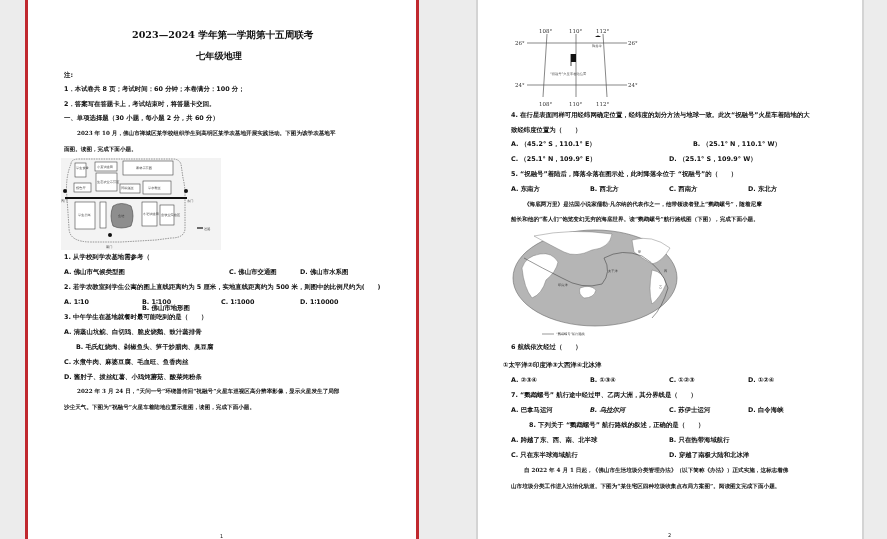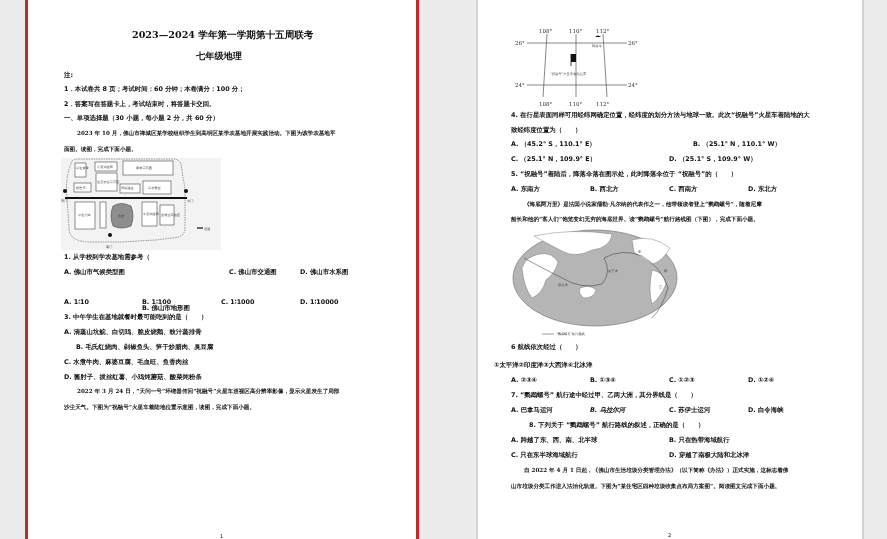--- a/index.html
+++ b/index.html
@@ -84,20 +84,21 @@
       </g>
     </svg>
   </div>
 
   <div class="t b" style="left:36px;top:253px;">1. 从学校到学农基地需参考（</div>
   <div class="t b" style="left:36px;top:268px;">A. 佛山市气候类型图</div>
   <div class="t b" style="left:114px;top:268px;margin-top:36px;">B. 佛山市地形图</div>
   <div class="t b" style="left:193px;top:268px;margin-left:8px;">C. 佛山市交通图</div>
   <div class="t b" style="left:272px;top:268px;">D. 佛山市水系图</div>
 
+  <div class="t b" style="left:36px;top:283px;">2. 若学农教室到学生公寓的图上直线距离约为 5 厘米，实地直线距离约为 500 米，则图中的比例尺约为(　　)</div>
   <div class="t b" style="left:36px;top:298px;">A. 1∶10</div>
   <div class="t b" style="left:114px;top:298px;">B. 1∶100</div>
   <div class="t b" style="left:193px;top:298px;">C. 1∶1000</div>
   <div class="t b" style="left:272px;top:298px;">D. 1∶10000</div>
 
   <div class="t b" style="left:36px;top:313px;">3. 中午学生在基地就餐时最可能吃到的是（　　）</div>
   <div class="t b" style="left:36px;top:328px;">A. 清蒸山坑鲩、白切鸡、脆皮烧鹅、豉汁蒸排骨</div>
   <div class="t b" style="left:48px;top:343px;">B. 毛氏红烧肉、剁椒鱼头、笋干炒腊肉、臭豆腐</div>
   <div class="t b" style="left:36px;top:358px;">C. 水煮牛肉、麻婆豆腐、毛血旺、鱼香肉丝</div>
   <div class="t b" style="left:36px;top:373px;">D. 酱肘子、拔丝红薯、小鸡炖蘑菇、酸菜炖粉条</div>
@@ -170,21 +171,21 @@
         <text x="46" y="58">印度洋</text>
         <text x="126" y="25">甲</text>
         <text x="152" y="44">丙</text>
         <text x="147" y="60">乙</text>
         <text x="44" y="107">“鹦鹉螺号”航行路线</text>
       </g>
     </svg>
   </div>
 
   <div class="t b" style="left:33px;top:343px;">6  航线依次经过（　　）</div>
-  <div class="t b" style="left:16px;top:361px;">①太平洋②印度洋③大西洋④北冰洋</div>
+  <div class="t b" style="left:25px;top:361px;">①太平洋②印度洋③大西洋④北冰洋</div>
   <div class="t b" style="left:33px;top:376px;">A. ②③④</div>
   <div class="t b" style="left:112px;top:376px;text-align:right;">B. ①③④</div>
   <div class="t b" style="left:191px;top:376px;">C. ①②③</div>
   <div class="t b" style="left:270px;top:376px;">D. ①②④</div>
 
   <div class="t b" style="left:33px;top:391px;">7. “鹦鹉螺号” 航行途中经过甲、乙两大洲，其分界线是（　　）</div>
   <div class="t b" style="left:33px;top:406px;">A. 巴拿马运河</div>
   <div class="t b" style="left:112px;top:406px;font-style:italic;">B. 乌拉尔河</div>
   <div class="t b" style="left:191px;top:406px;">C. 苏伊士运河</div>
   <div class="t b" style="left:270px;top:406px;">D. 白令海峡</div>

